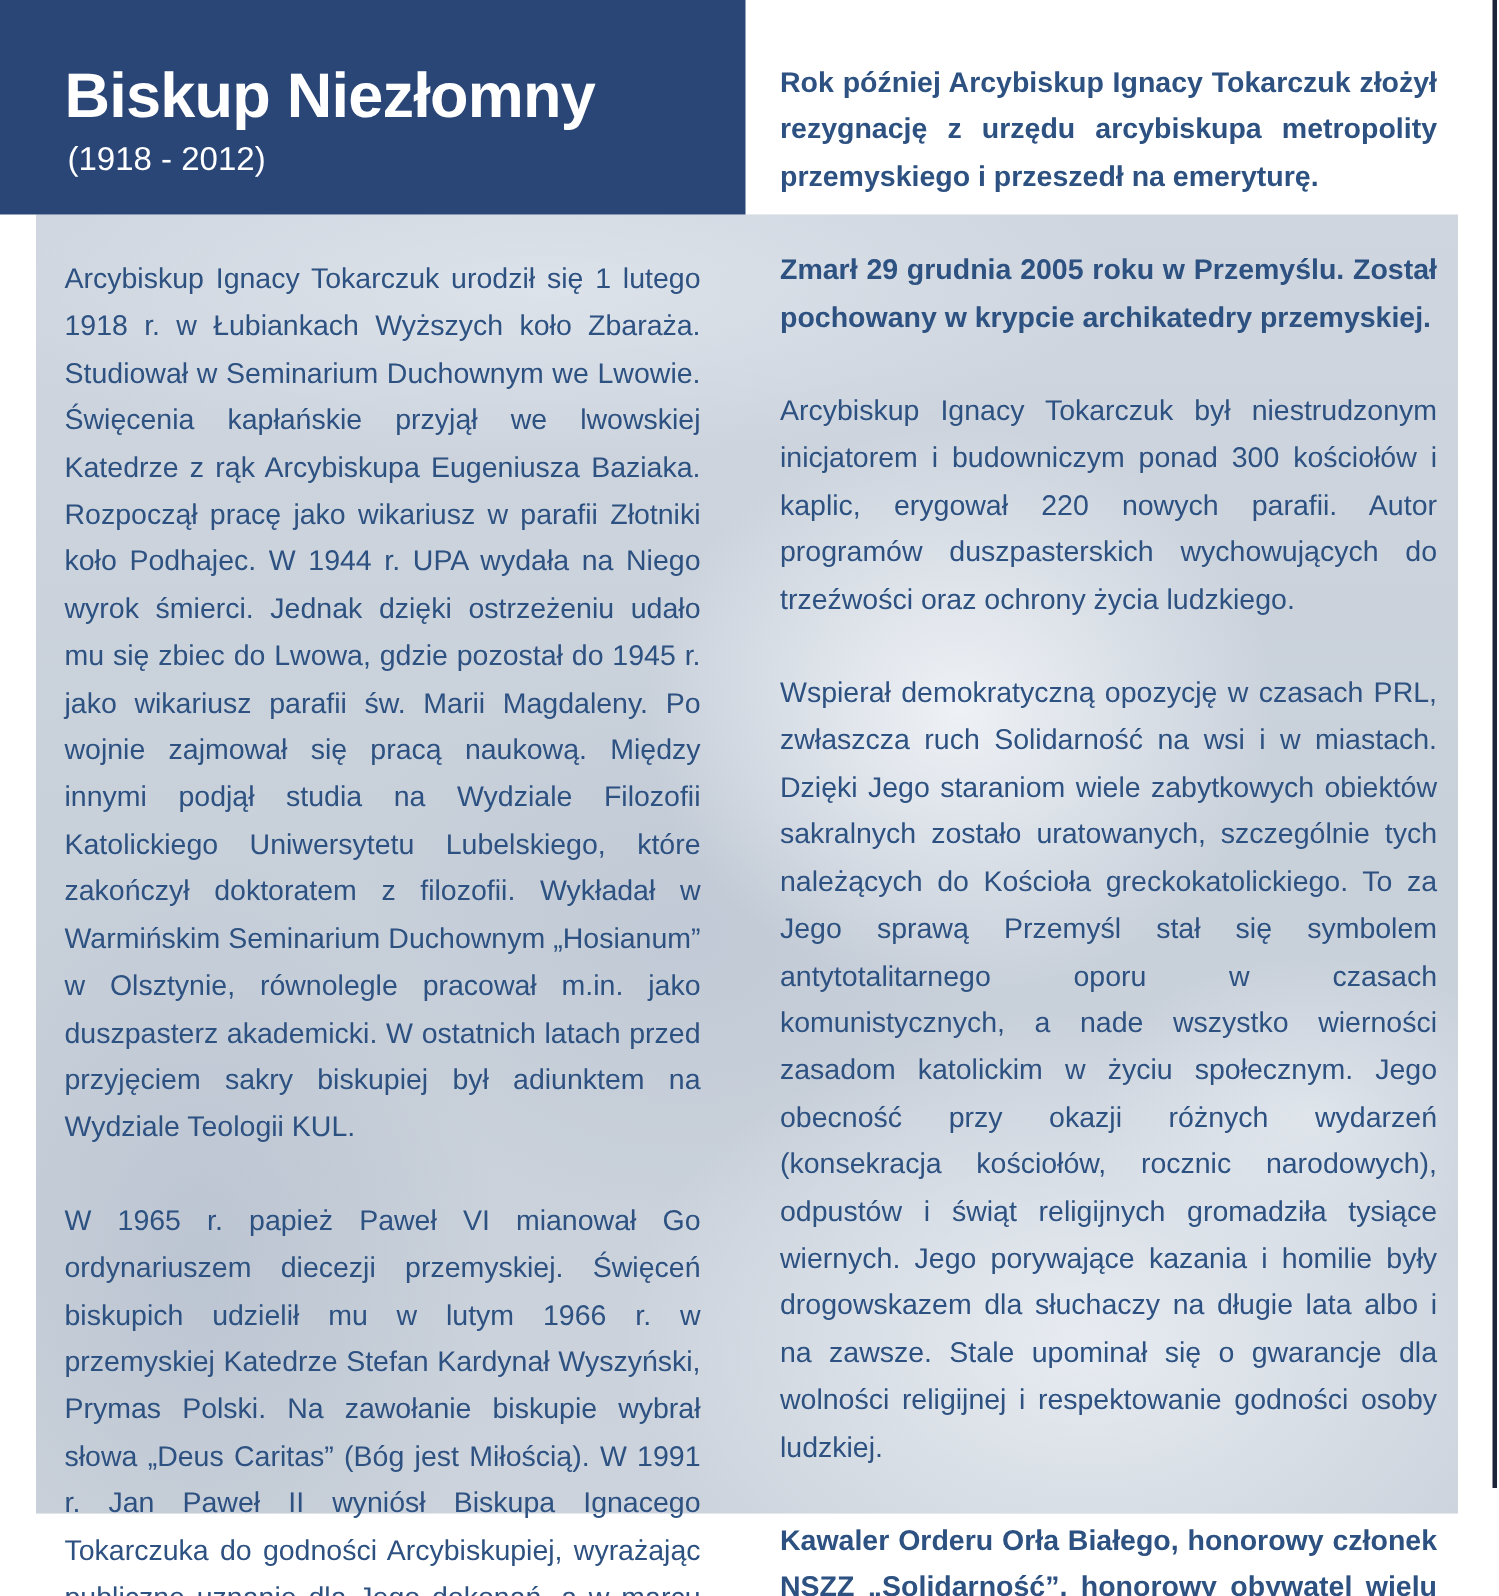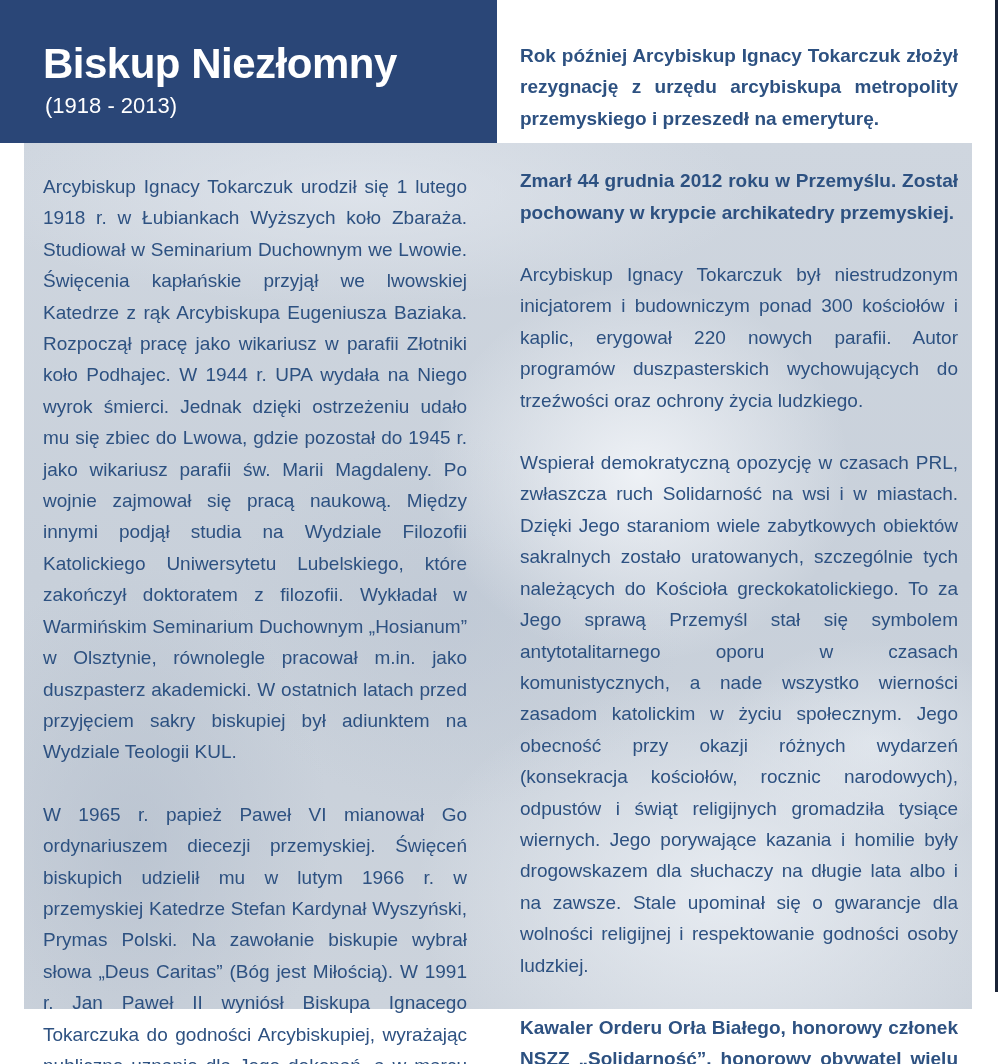--- a/index.html
+++ b/index.html
@@ -94,29 +94,29 @@
 <body>
 
 <div class="page">
 
   <div class="photo-backdrop"></div>
 
   <div class="edge-line"></div>
 
   <div class="header-band">
     <div class="header-title">Biskup Niezłomny</div>
-    <div class="header-subtitle">(1918 - 2013)</div>
+    <div class="header-subtitle">(1918 - 2012)</div>
   </div>
 
   <div class="col col-left">
     <p>Arcybiskup Ignacy Tokarczuk urodził się 1 lutego 1918 r. w Łubiankach Wyższych koło Zbaraża. Studiował w Seminarium Duchownym we Lwowie. Święcenia kapłańskie przyjął we lwowskiej Katedrze z rąk Arcybiskupa Eugeniusza Baziaka. Rozpoczął pracę jako wikariusz w parafii Złotniki koło Podhajec. W 1944 r. UPA wydała na Niego wyrok śmierci. Jednak dzięki ostrzeżeniu udało mu się zbiec do Lwowa, gdzie pozostał do 1945 r. jako wikariusz parafii św. Marii Magdaleny. Po wojnie zajmował się pracą naukową. Między innymi podjął studia na Wydziale Filozofii Katolickiego Uniwersytetu Lubelskiego, które zakończył doktoratem z filozofii. Wykładał w Warmińskim Seminarium Duchownym „Hosianum” w Olsztynie, równolegle pracował m.in. jako duszpasterz akademicki. W ostatnich latach przed przyjęciem sakry biskupiej był adiunktem na Wydziale Teologii KUL.</p>
     <p>W 1965 r. papież Paweł VI mianował Go ordynariuszem diecezji przemyskiej. Święceń biskupich udzielił mu w lutym 1966 r. w przemyskiej Katedrze Stefan Kardynał Wyszyński, Prymas Polski. Na zawołanie biskupie wybrał słowa „Deus Caritas” (Bóg jest Miłością). W 1991 r. Jan Paweł II wyniósł Biskupa Ignacego Tokarczuka do godności Arcybiskupiej, wyrażając publiczne uznanie dla Jego dokonań, a w marcu 1992 r. ustanowił Go pierwszym Metropolitą nowopowstałej metropolii przemyskiej.</p>
   </div>
 
   <div class="col col-right">
     <p class="bold">Rok później Arcybiskup Ignacy Tokarczuk złożył rezygnację z urzędu arcybiskupa metropolity przemyskiego i przeszedł na emeryturę.</p>
-    <p class="bold">Zmarł 44 grudnia 2012 roku w Przemyślu. Został pochowany w krypcie archikatedry przemyskiej.</p>
+    <p class="bold">Zmarł 29 grudnia 2005 roku w Przemyślu. Został pochowany w krypcie archikatedry przemyskiej.</p>
     <p>Arcybiskup Ignacy Tokarczuk był niestrudzonym inicjatorem i budowniczym ponad 300 kościołów i kaplic, erygował 220 nowych parafii. Autor programów duszpasterskich wychowujących do trzeźwości oraz ochrony życia ludzkiego.</p>
     <p>Wspierał demokratyczną opozycję w czasach PRL, zwłaszcza ruch Solidarność na wsi i w miastach. Dzięki Jego staraniom wiele zabytkowych obiektów sakralnych zostało uratowanych, szczególnie tych należących do Kościoła greckokatolickiego. To za Jego sprawą Przemyśl stał się symbolem antytotalitarnego oporu w czasach komunistycznych, a nade wszystko wierności zasadom katolickim w życiu społecznym. Jego obecność przy okazji różnych wydarzeń (konsekracja kościołów, rocznic narodowych), odpustów i świąt religijnych gromadziła tysiące wiernych. Jego porywające kazania i homilie były drogowskazem dla słuchaczy na długie lata albo i na zawsze. Stale upominał się o gwarancje dla wolności religijnej i respektowanie godności osoby ludzkiej.</p>
     <p class="bold">Kawaler Orderu Orła Białego, honorowy członek NSZZ „Solidarność”, honorowy obywatel wielu miast: Rzeszowa, Stalowej Woli, Krosna, Przemyśla, Łańcuta, Jasła.</p>
   </div>
 
 </div>
 
 </body></html>

